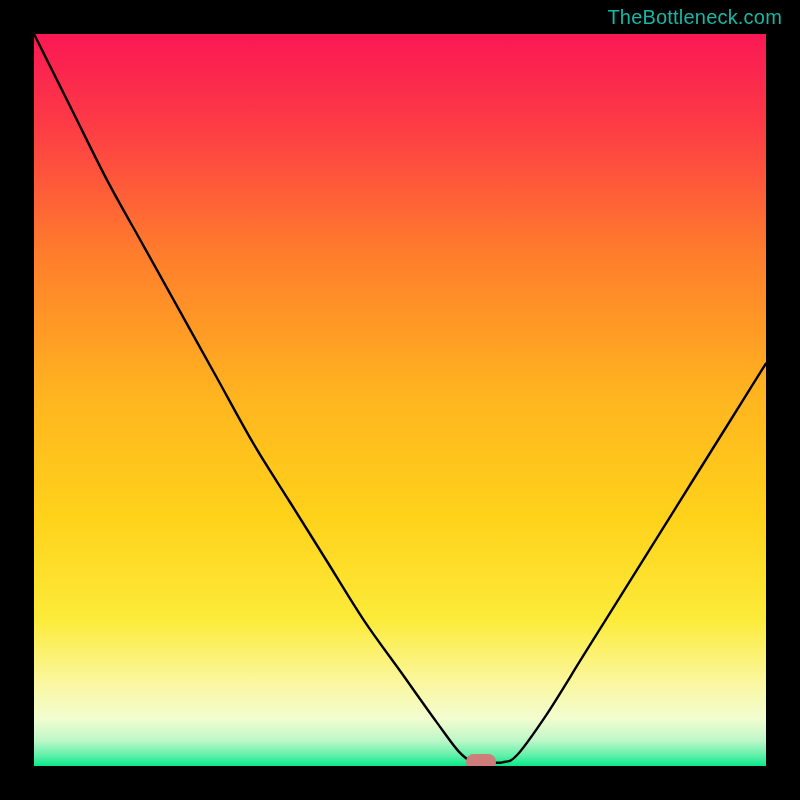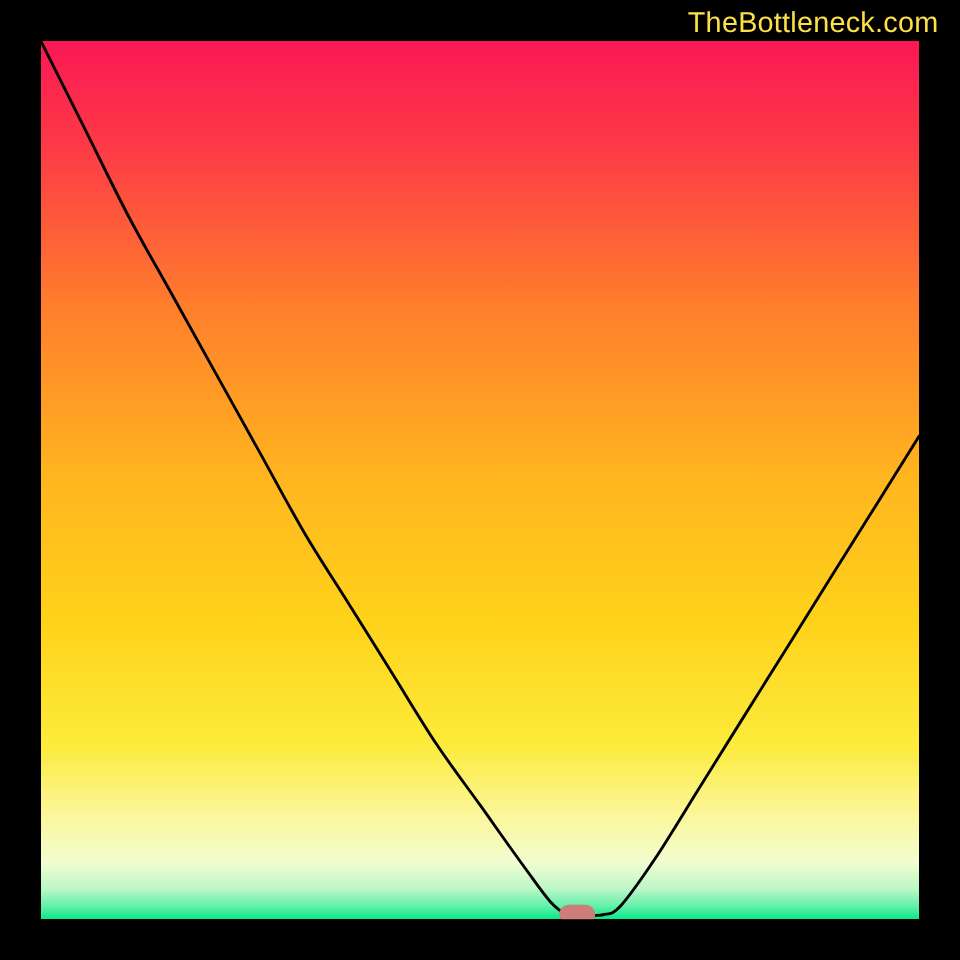--- a/index.html
+++ b/index.html
@@ -8,22 +8,22 @@
     height: 800px;
     position: relative;
     background: #000;
     font-family: Arial, Helvetica, sans-serif;
     overflow: hidden;
   }
   .watermark {
     position: absolute;
     top: 6px;
     right: 18px;
-    color: #fde047;
-    font-size: 24px;
+    color: #14b8a6;
+    font-size: 20px;
     font-weight: 400;
     letter-spacing: 0.2px;
     z-index: 10;
   }
   .frame {
     position: absolute;
     inset: 0;
     
   }
   .plot {

